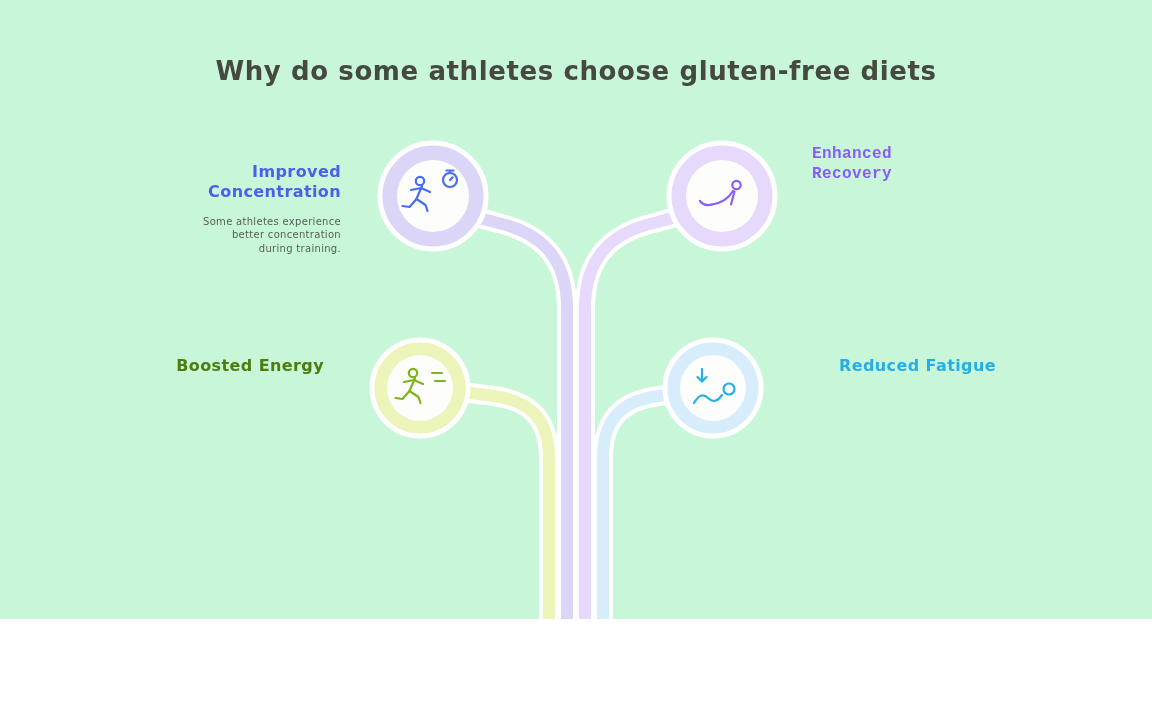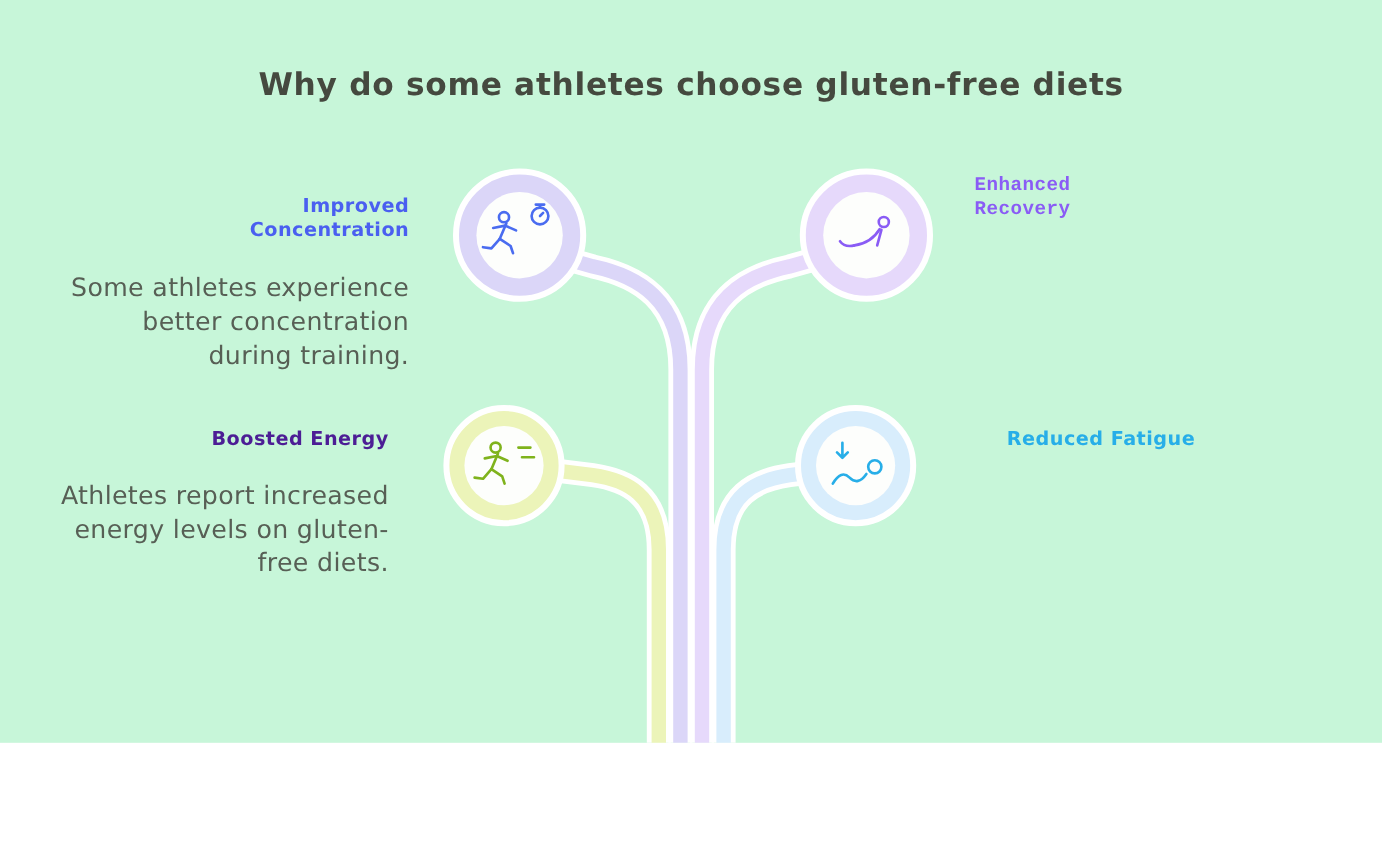--- a/index.html
+++ b/index.html
@@ -21,36 +21,36 @@
   }
   .block{position:absolute;}
   .block .heading{
     font-size:16px;
     font-weight:bold;
     line-height:1.28;
     letter-spacing:0.4px;
     white-space:pre-line;
   }
   .block .body{
-    margin-top:24px;
-    font-size:21px;
+    margin-top:12px;
+    font-size:10px;
     line-height:1.33;
     letter-spacing:0.3px;
     color:#575f55;
     white-space:pre-line;
   }
   .align-right{text-align:right;}
   .align-left{text-align:left;}
   .block-tl{left:40px;top:162px;width:301px;}
   .block-tr{left:812px;top:144px;width:300px;font-family:Liberation Mono, monospace;}
   .block-bl{left:40px;top:356px;width:284px;}
   .block-br{left:839px;top:356px;width:300px;}
   .heading-blue{color:#4a5ff0;}
   .heading-purple{color:#8a5cf5;}
-  .heading-olive{color:#4c1d95;}
+  .heading-olive{color:#4d7c0f;}
   .heading-cyan{color:#27aee8;}
   svg.diagram{position:absolute;left:0;top:0;}
 </style>
 </head>
 <body>
 
 <div class="canvas">
 
   <svg class="diagram" width="1152" height="704" viewBox="0 0 1152 704" aria-hidden="true">
 
@@ -126,22 +126,19 @@
 during training.</div>
   </div>
 
   <div class="block block-tr align-left">
     <div class="heading heading-purple">Enhanced
 Recovery</div>
   </div>
 
   <div class="block block-bl align-right">
     <div class="heading heading-olive">Boosted Energy</div>
-    <div class="body">Athletes report increased
-energy levels on gluten-
-free diets.</div>
   </div>
 
   <div class="block block-br align-left">
     <div class="heading heading-cyan">Reduced Fatigue</div>
   </div>
 
 </div>
 
 </body></html>

